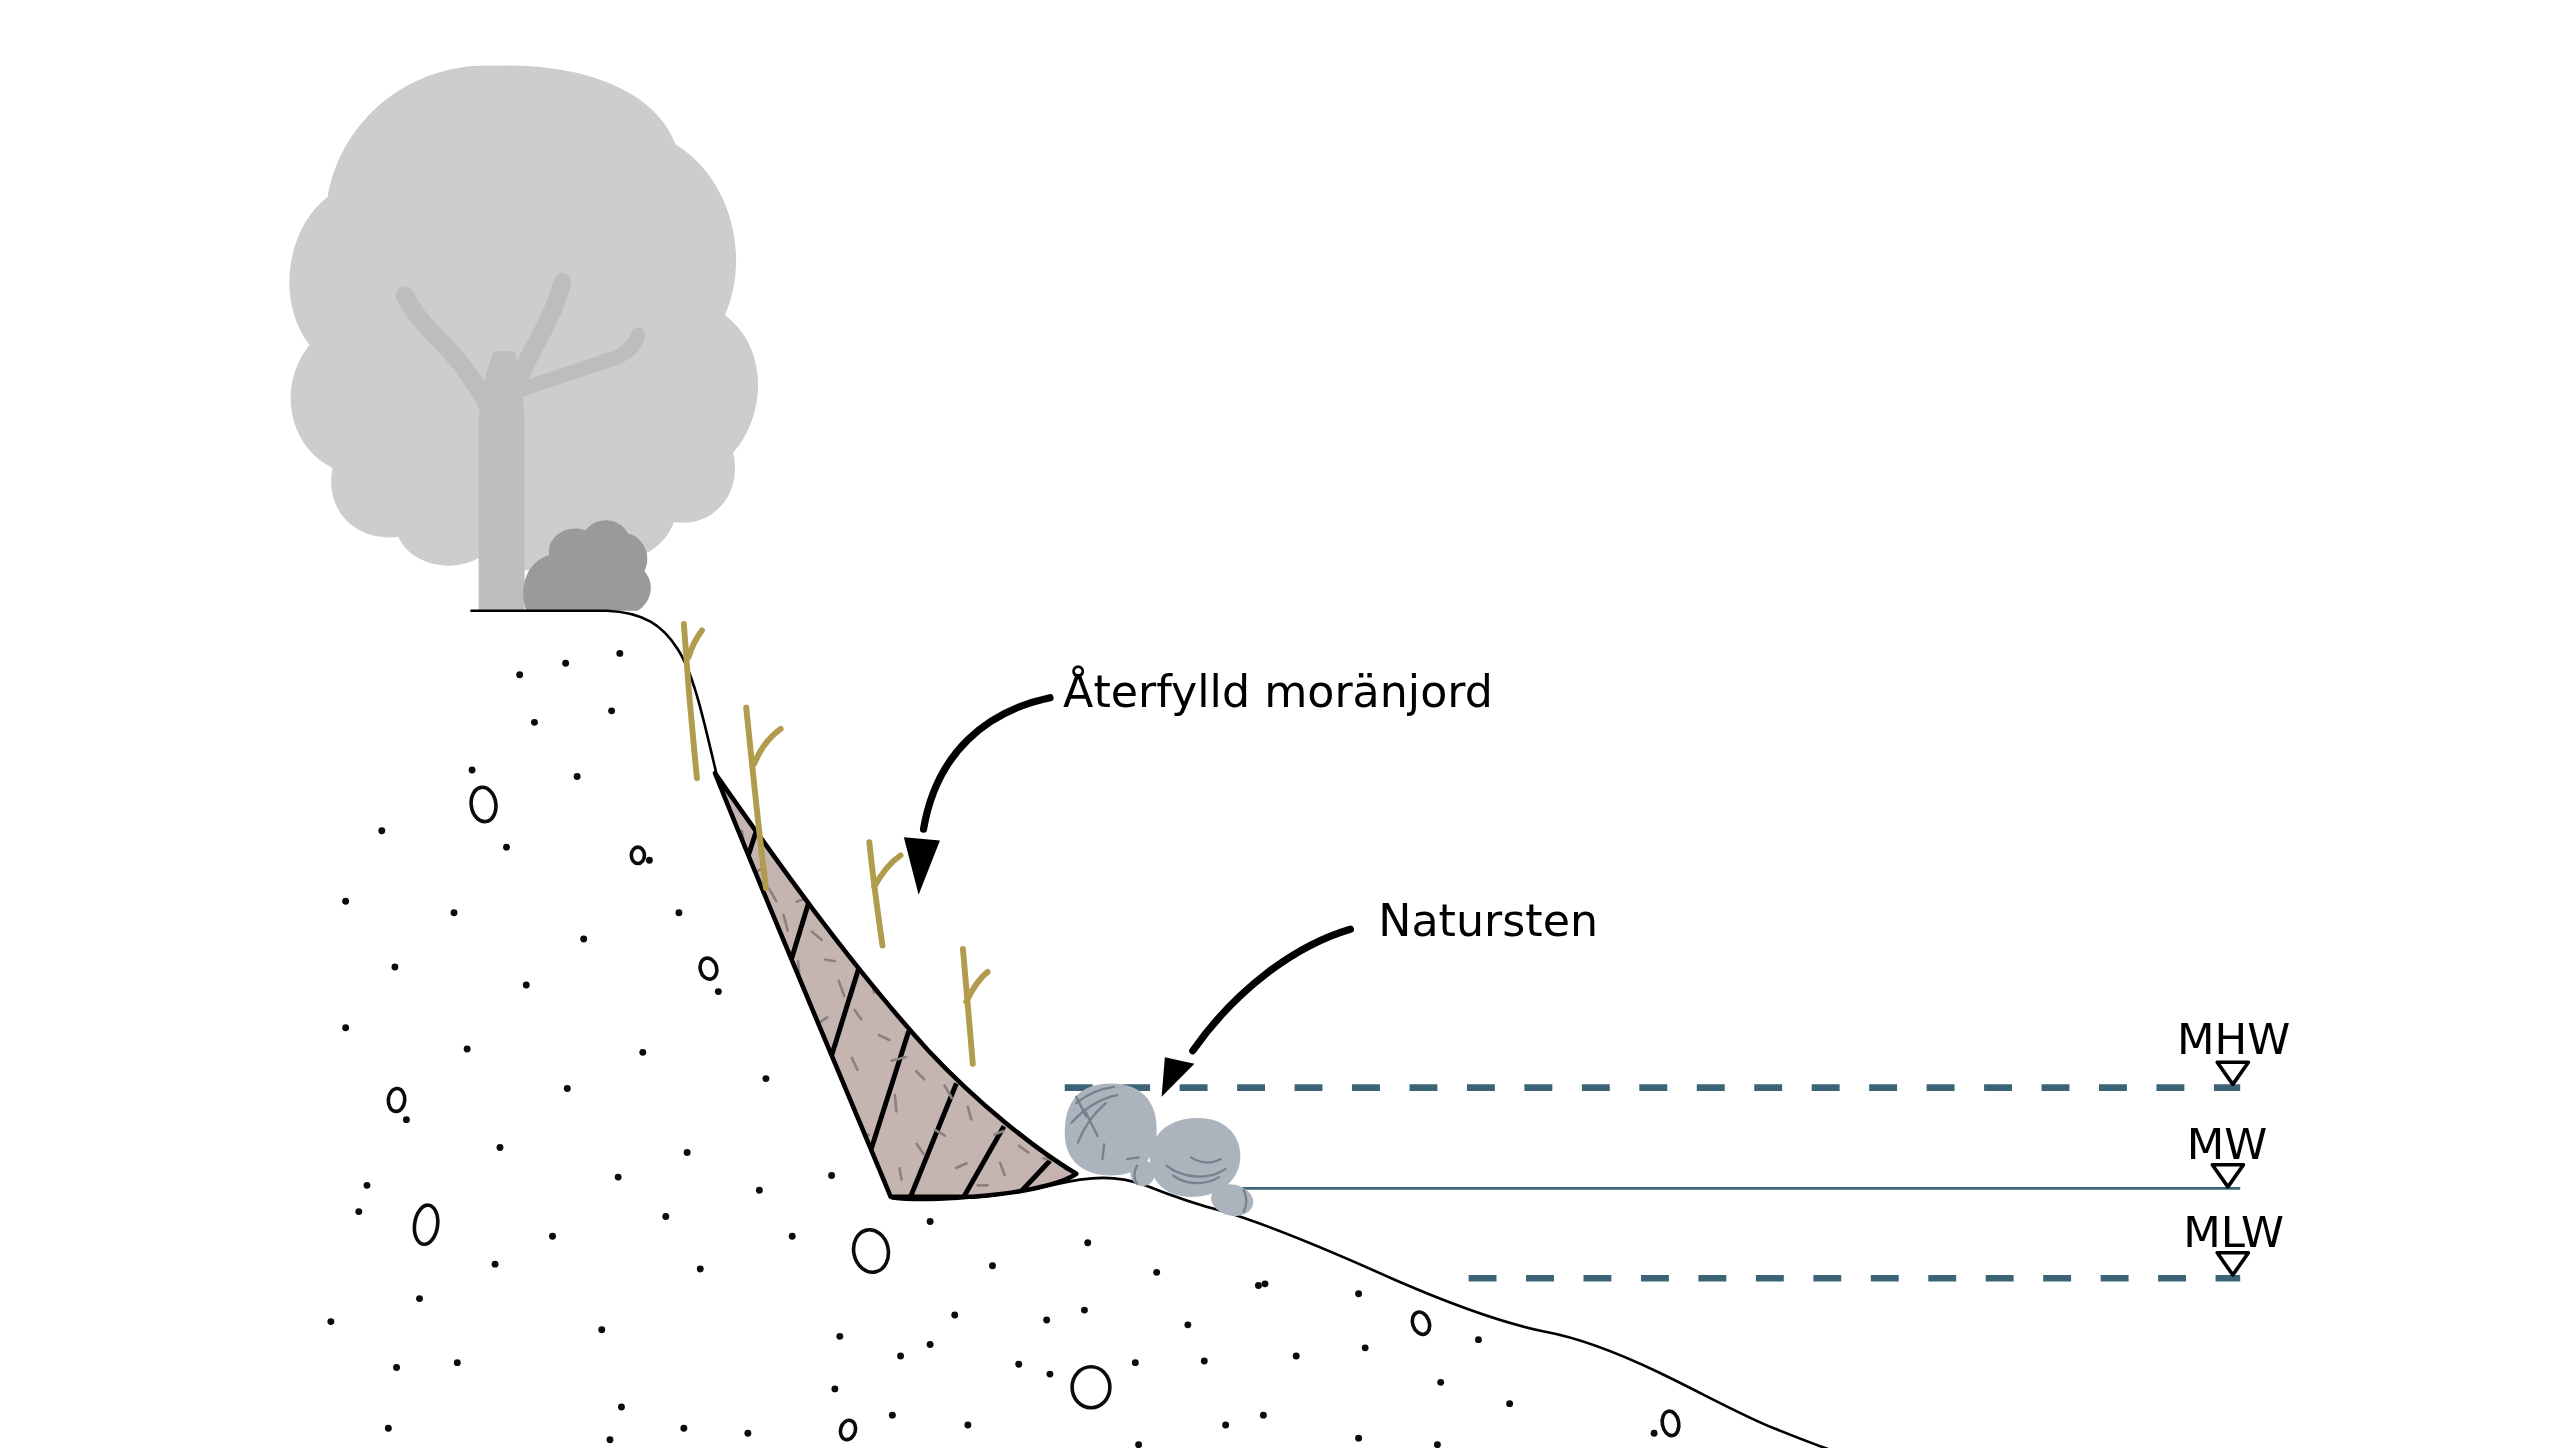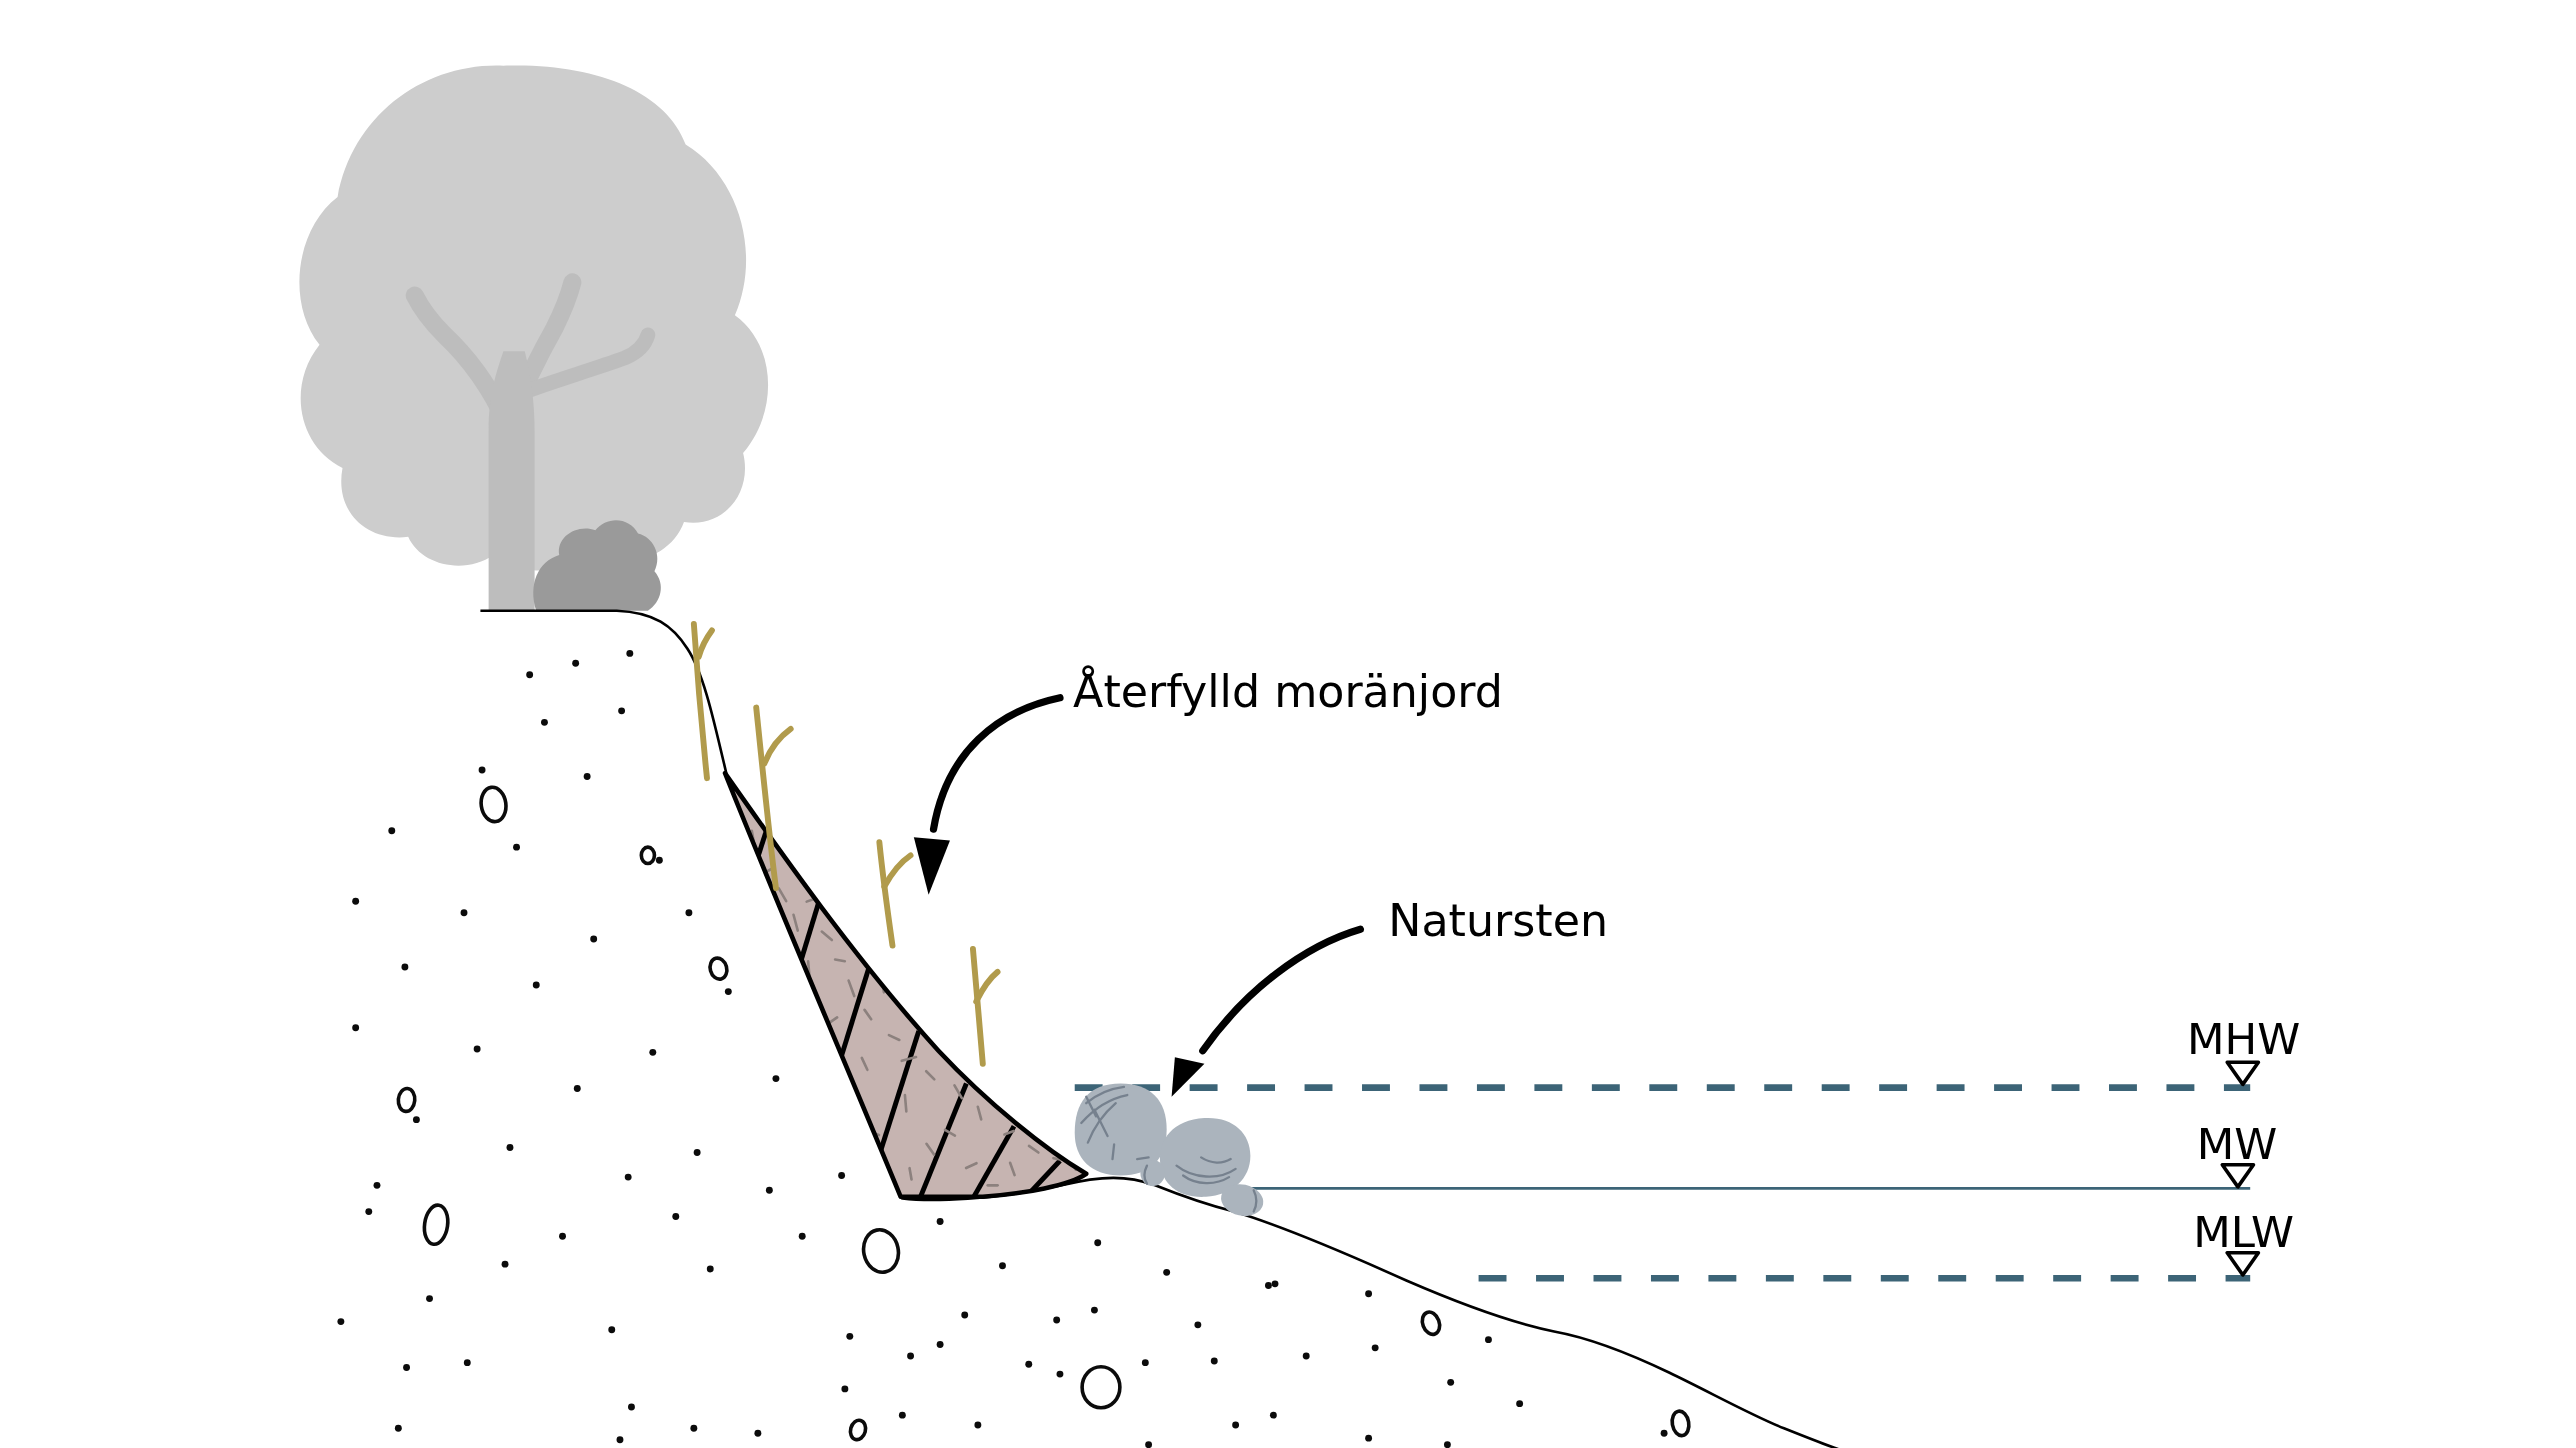--- a/index.html
+++ b/index.html
@@ -1,17 +1,17 @@
 <!DOCTYPE html>
 <html style="font-size:9.2px"><head>
 <meta charset="utf-8">
 <style>
   html,body{margin:0;padding:0;background:#ffffff;}
   body{width:2576px;height:1448px;overflow:hidden;}
-  #stage{width:2392px;height:1448px;margin-left:10px;}
+  #stage{width:2392px;height:1448px;}
   svg{display:block;}
   .lbl{font-family:"DejaVu Sans","Liberation Sans",sans-serif;font-size:26.5px;fill:#000;}
   .ann{font-family:"DejaVu Sans","Liberation Sans",sans-serif;font-size:27px;fill:#000;}
 </style>
 <style>
   #crown{fill:#cdcdcd;}
   #trunk{fill:#bdbdbd;}
   .branch{fill:none;stroke:#bdbdbd;stroke-width:11;stroke-linecap:round;}
   .branch.limb{stroke-width:9;}
   #bush{fill:#9a9a9a;}

